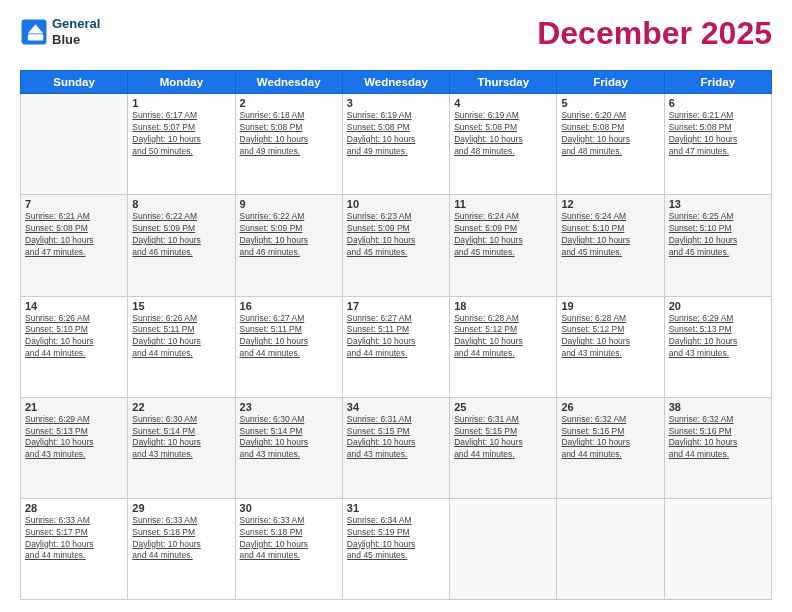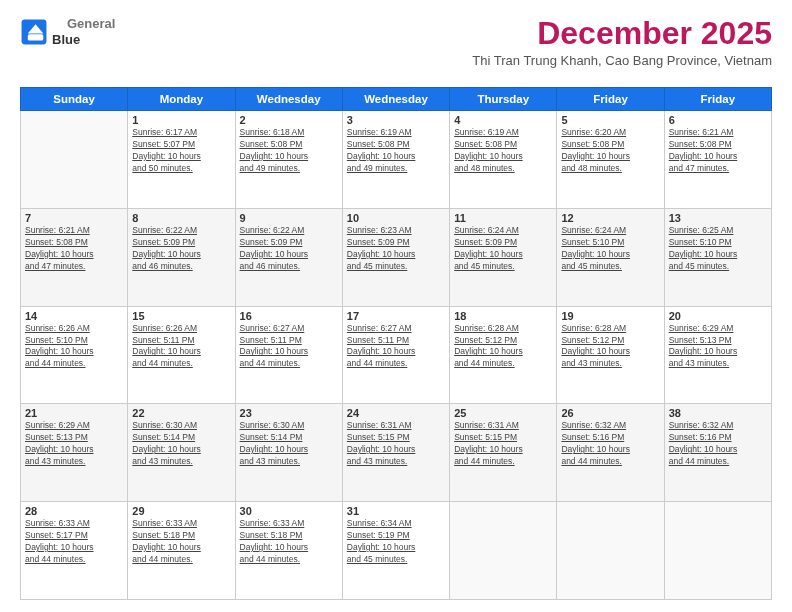--- a/index.html
+++ b/index.html
@@ -27,21 +27,21 @@
       display: flex;
       align-items: center;
       gap: 4px;
     }
     .logo-text {
       font-size: 13px;
       font-weight: bold;
       color: #333;
       line-height: 1.2;
     }
-    .logo-blue { color: #737373; margin-left: 15px; }
+    .logo-blue { color: #0c4a6e; }
     .logo-icon {
       width: 28px;
       height: 28px;
     }
     .title-block {
       text-align: right;
     }
     .month-title {
       font-size: 32px;
       font-weight: bold;
@@ -105,21 +105,20 @@
         <polygon points="20,8 30,20 10,20" fill="white"></polygon>
         <rect x="10" y="21" width="20" height="8" rx="2" fill="white"></rect>
       </svg>
       <div class="logo-text">
         <span class="logo-blue">General</span><br>
         <span>Blue</span>
       </div>
     </div>
     <div class="title-block">
       <div class="month-title">December 2025</div>
-      <div class="subtitle">Thi Tran Trung Khanh, Cao Bang Province, Vietnam</div>
     </div>
   </div>
 
   <table class="calendar">
     <thead>
       <tr>
       <th>Sunday</th>
           <th>Monday</th>
           <th>Wednesday</th>
           <th>Wednesday</th>
@@ -292,21 +291,21 @@
 and 43 minutes.</div>
           </td>
           <td>
             <span class="day-num">23</span>
             <div class="day-detail" style="white-space: pre-line;">Sunrise: 6:30 AM
 Sunset: 5:14 PM
 Daylight: 10 hours
 and 43 minutes.</div>
           </td>
           <td>
-            <span class="day-num">24</span>
+            <span class="day-num">34</span>
             <div class="day-detail" style="white-space: pre-line;">Sunrise: 6:31 AM
 Sunset: 5:15 PM
 Daylight: 10 hours
 and 43 minutes.</div>
           </td>
           <td>
             <span class="day-num">25</span>
             <div class="day-detail" style="white-space: pre-line;">Sunrise: 6:31 AM
 Sunset: 5:15 PM
 Daylight: 10 hours

